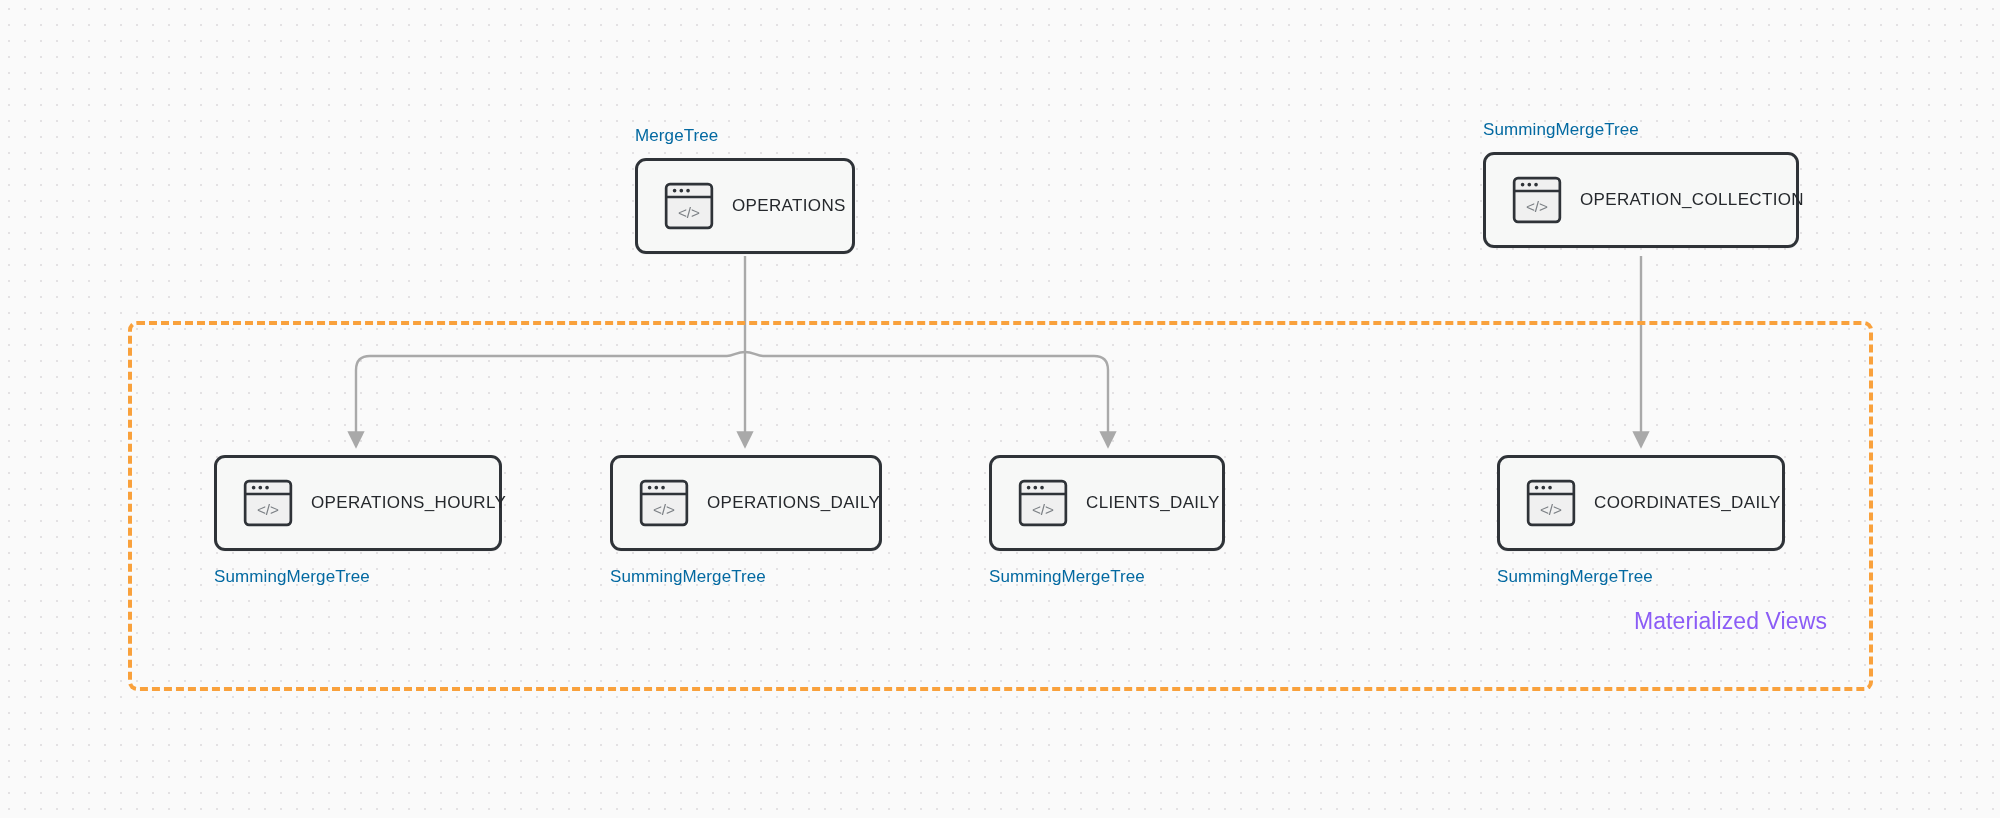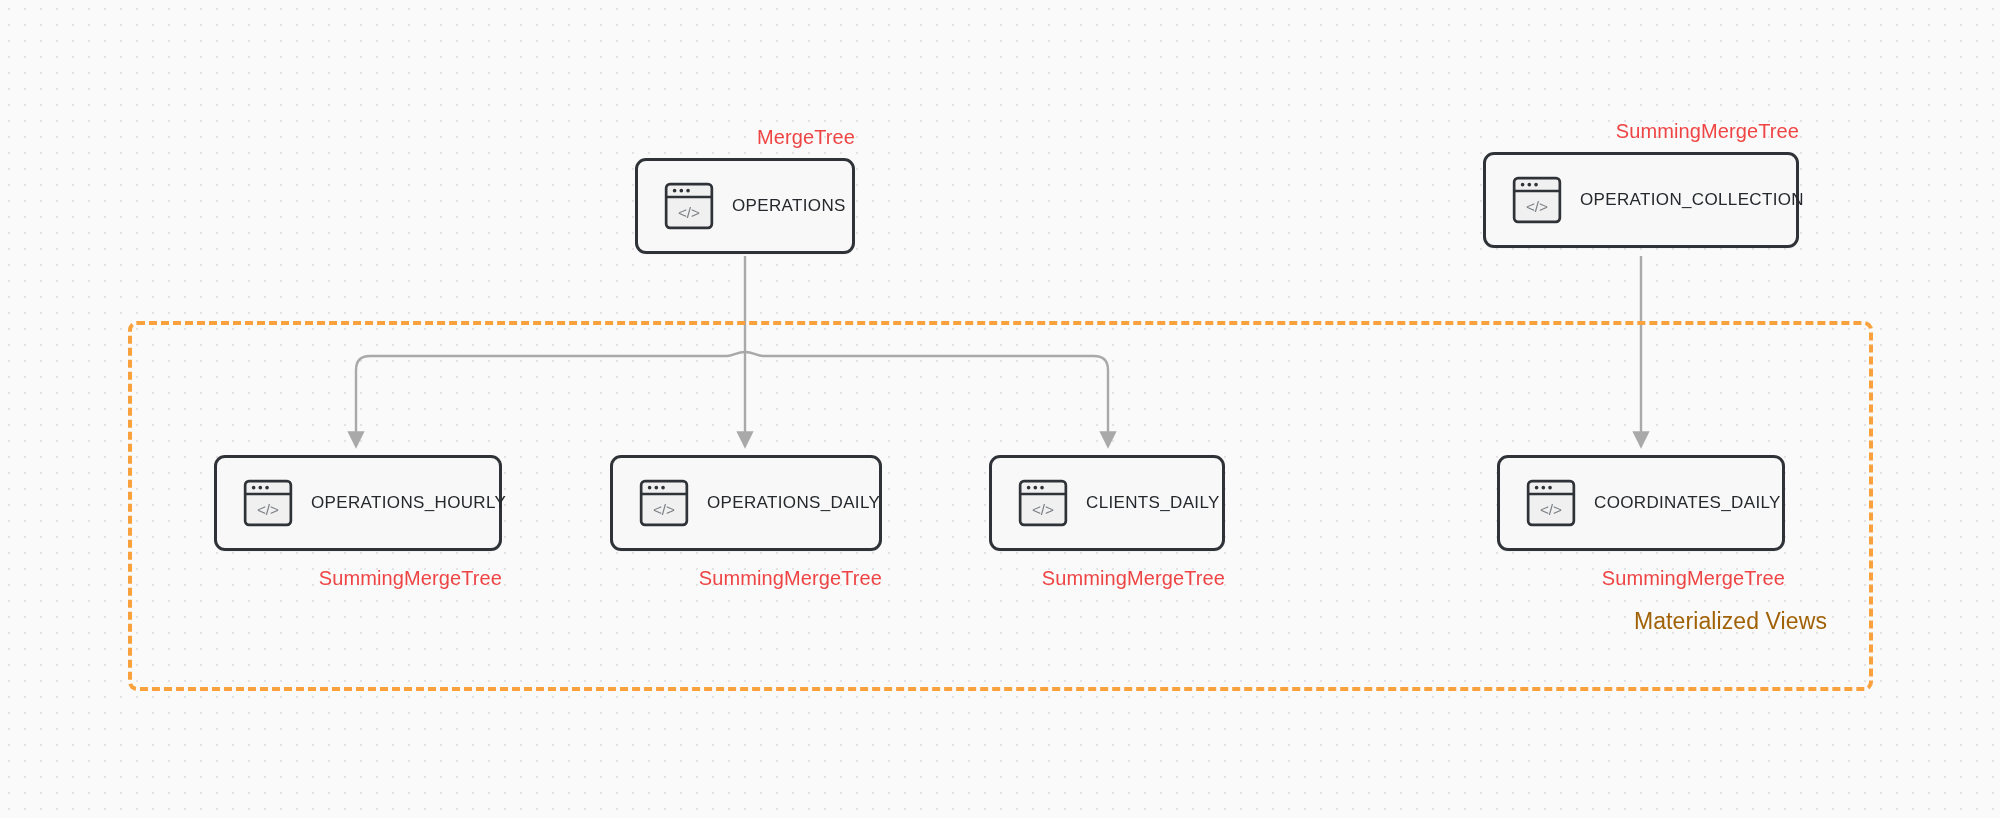--- a/index.html
+++ b/index.html
@@ -47,21 +47,21 @@
     width: 1745px;
     height: 370px;
     border: 4px dashed #f9a13c;
     border-radius: 9px;
   }
 
   #mv-group-label {
     position: absolute;
     right: 42px;
     bottom: 52px;
-    color: #a16207;
+    color: #8b5cf6;
     font-size: 23px;
     letter-spacing: 0.1px;
     white-space: nowrap;
   }
 
   
   .node {
     position: absolute;
     height: 96px;
     background: #f7f8f7;
@@ -83,24 +83,24 @@
   .node-title {
     font-size: 17px;
     color: #25282c;
     letter-spacing: 0.35px;
     white-space: nowrap;
   }
 
   
   .engine-label {
     position: absolute;
-    font-size: 20px;
-    color: #ef4444;
+    font-size: 17px;
+    color: #0369a1;
     white-space: nowrap;
-    text-align: right;
+    text-align: left;
     letter-spacing: 0.1px;
   }
 </style>
 </head>
 <body>
 
 <div id="canvas"></div>
 
 <svg id="edges" viewBox="0 0 2000 818" width="2000" height="818" xmlns="http://www.w3.org/2000/svg">
   <defs>

